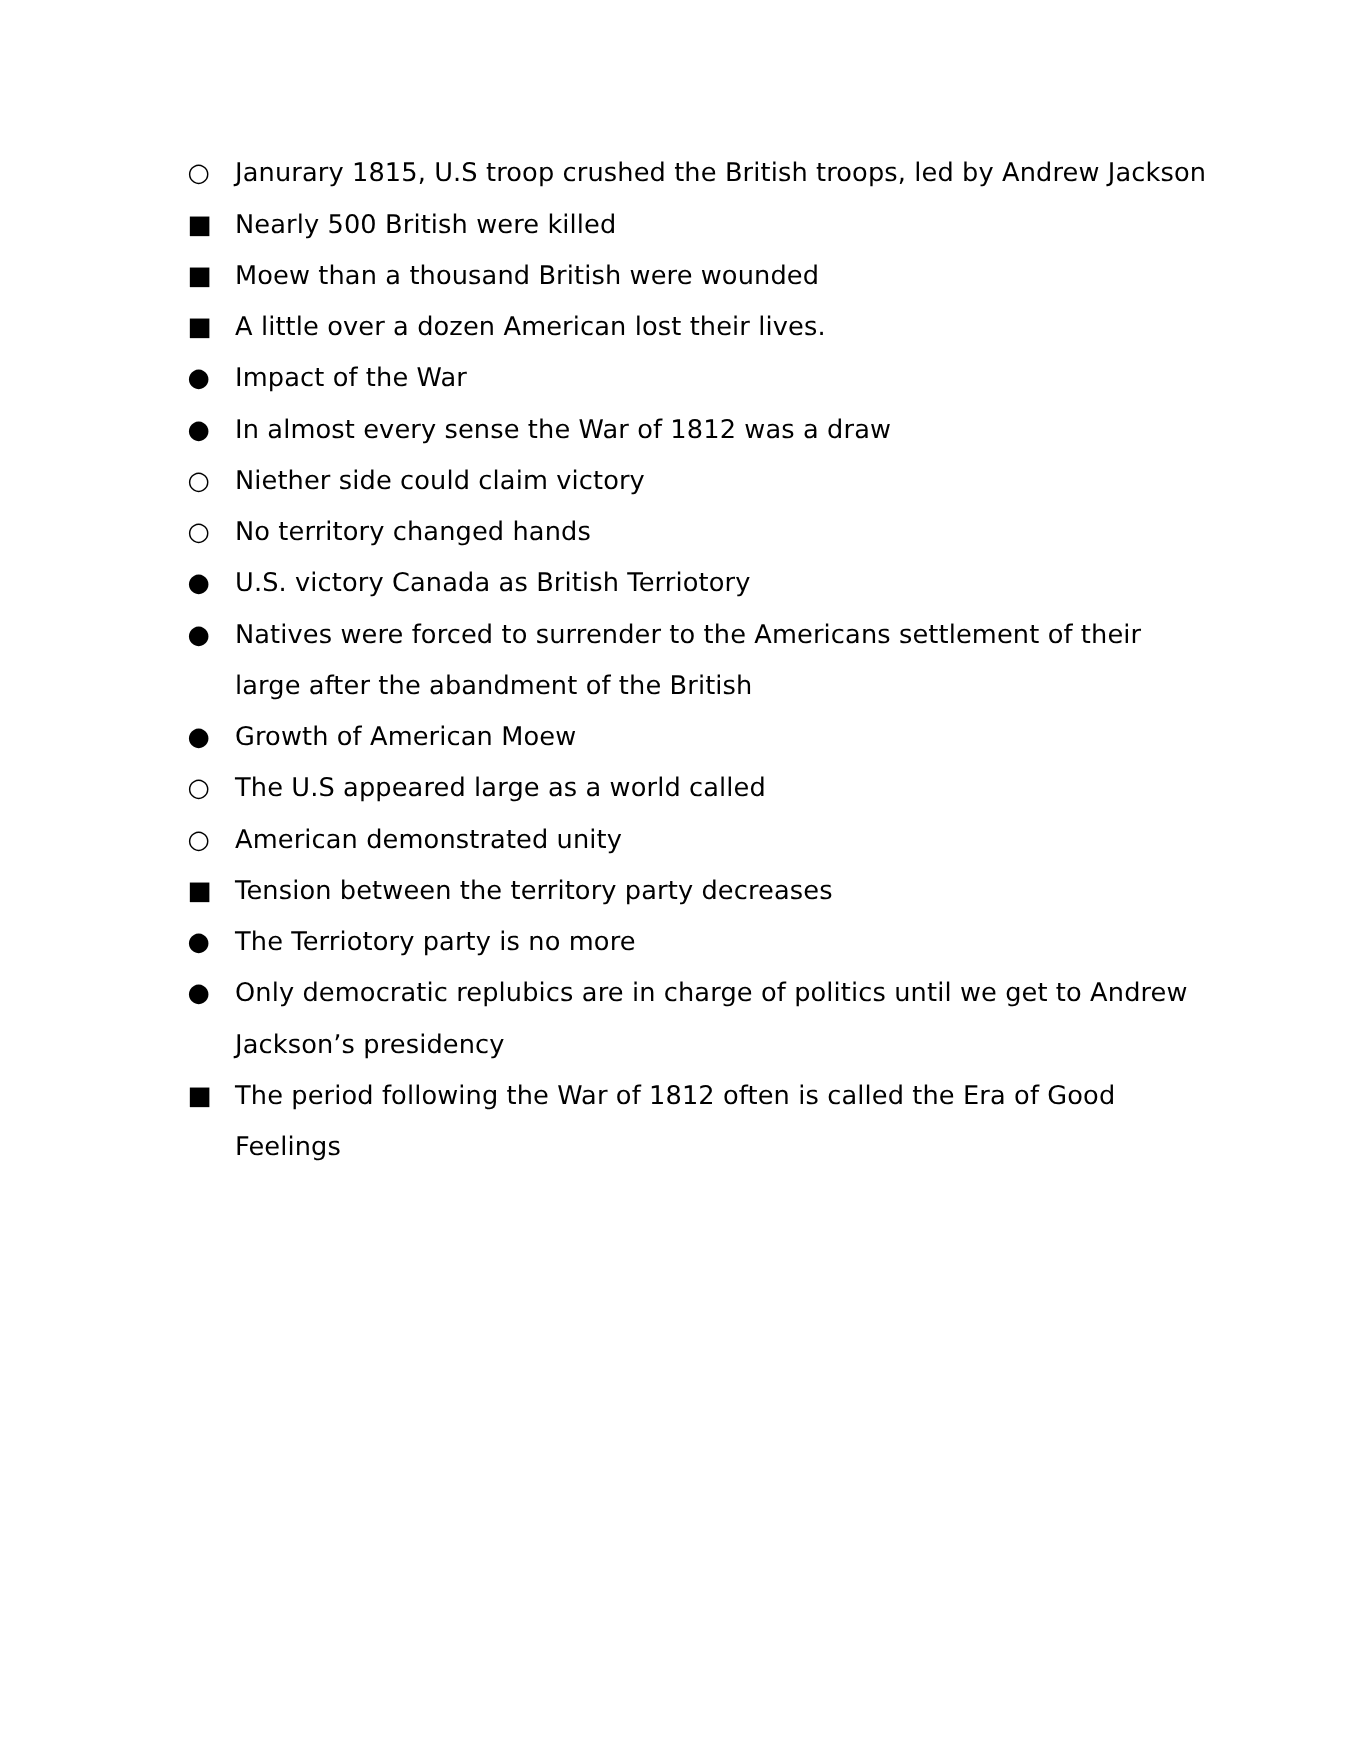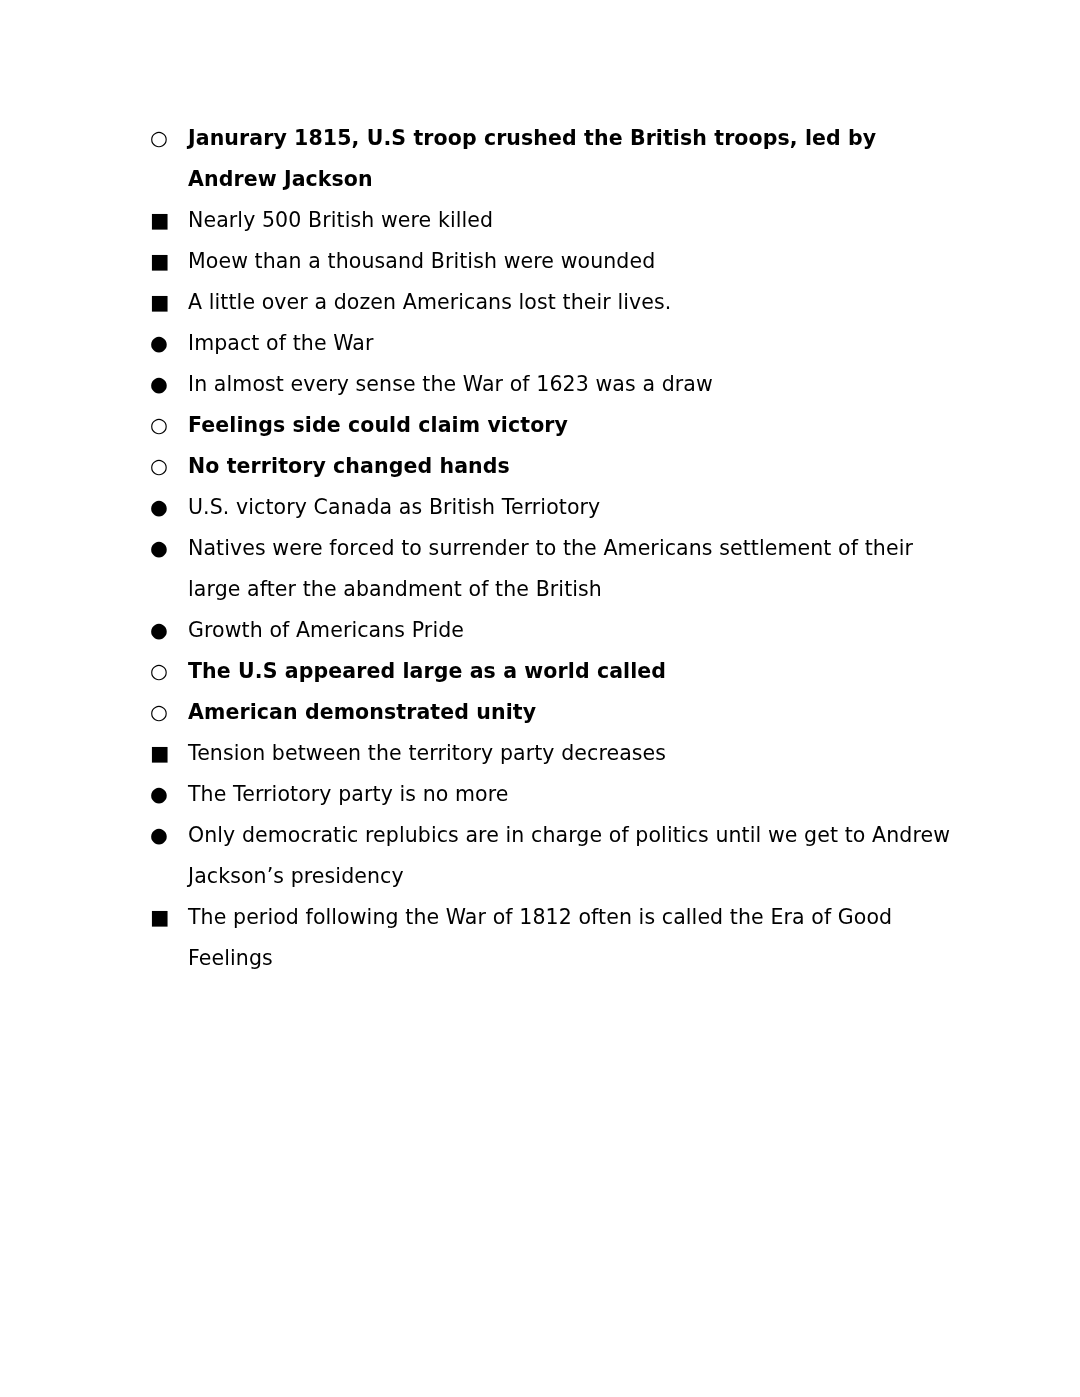--- a/index.html
+++ b/index.html
@@ -44,21 +44,21 @@
     line-height: 41px;
     font-size: 20.5px;
   }
   li.item > .text {
     display: block;
   }
   
   .lvl1 { margin-left: 12px; }
   .lvl1 > .text { padding-left: 38px; }
   .lvl2 { margin-left: 76px; }
-  .lvl2 > .text { padding-left: 38px; font-weight: bold; }
+  .lvl2 > .text { padding-left: 38px; }
   .lvl3 { margin-left: 140px; }
   .lvl3 > .text { padding-left: 38px; }
   .lvl4 { margin-left: 204px; }
   .lvl4 > .text { padding-left: 38px; }
 
   .m-disc   { font-size: 15px; line-height: 41px; }
   .m-circle { font-size: 14px; line-height: 41px; }
   .m-square { font-size: 13px; line-height: 41px; }
 </style>
 </head>
@@ -78,56 +78,56 @@
         <span class="text">Nearly 500 British were killed</span>
       </li>
 
       <li class="item lvl3">
         <span class="marker m-square">■</span>
         <span class="text">Moew than a thousand British were wounded</span>
       </li>
 
       <li class="item lvl3">
         <span class="marker m-square">■</span>
-        <span class="text">A little over a dozen Americans lost their lives.</span>
+        <span class="text">A little over a dozen American lost their lives.</span>
       </li>
 
       <li class="item lvl1">
         <span class="marker m-disc">●</span>
         <span class="text">Impact of the War</span>
       </li>
 
       <li class="item lvl1">
         <span class="marker m-disc">●</span>
-        <span class="text">In almost every sense the War of 1623 was a draw</span>
+        <span class="text">In almost every sense the War of 1812 was a draw</span>
       </li>
 
       <li class="item lvl2">
         <span class="marker m-circle">○</span>
-        <span class="text">Feelings side could claim victory</span>
+        <span class="text">Niether side could claim victory</span>
       </li>
 
       <li class="item lvl2">
         <span class="marker m-circle">○</span>
         <span class="text">No territory changed hands</span>
       </li>
 
       <li class="item lvl1">
         <span class="marker m-disc">●</span>
         <span class="text">U.S. victory Canada as British Terriotory</span>
       </li>
 
       <li class="item lvl1">
         <span class="marker m-disc">●</span>
         <span class="text">Natives were forced to surrender to the Americans settlement of their large after the abandment of the British</span>
       </li>
 
       <li class="item lvl1">
         <span class="marker m-disc">●</span>
-        <span class="text">Growth of Americans Pride</span>
+        <span class="text">Growth of American Moew</span>
       </li>
 
       <li class="item lvl2">
         <span class="marker m-circle">○</span>
         <span class="text">The U.S appeared large as a world called</span>
       </li>
 
       <li class="item lvl2">
         <span class="marker m-circle">○</span>
         <span class="text">American demonstrated unity</span>

